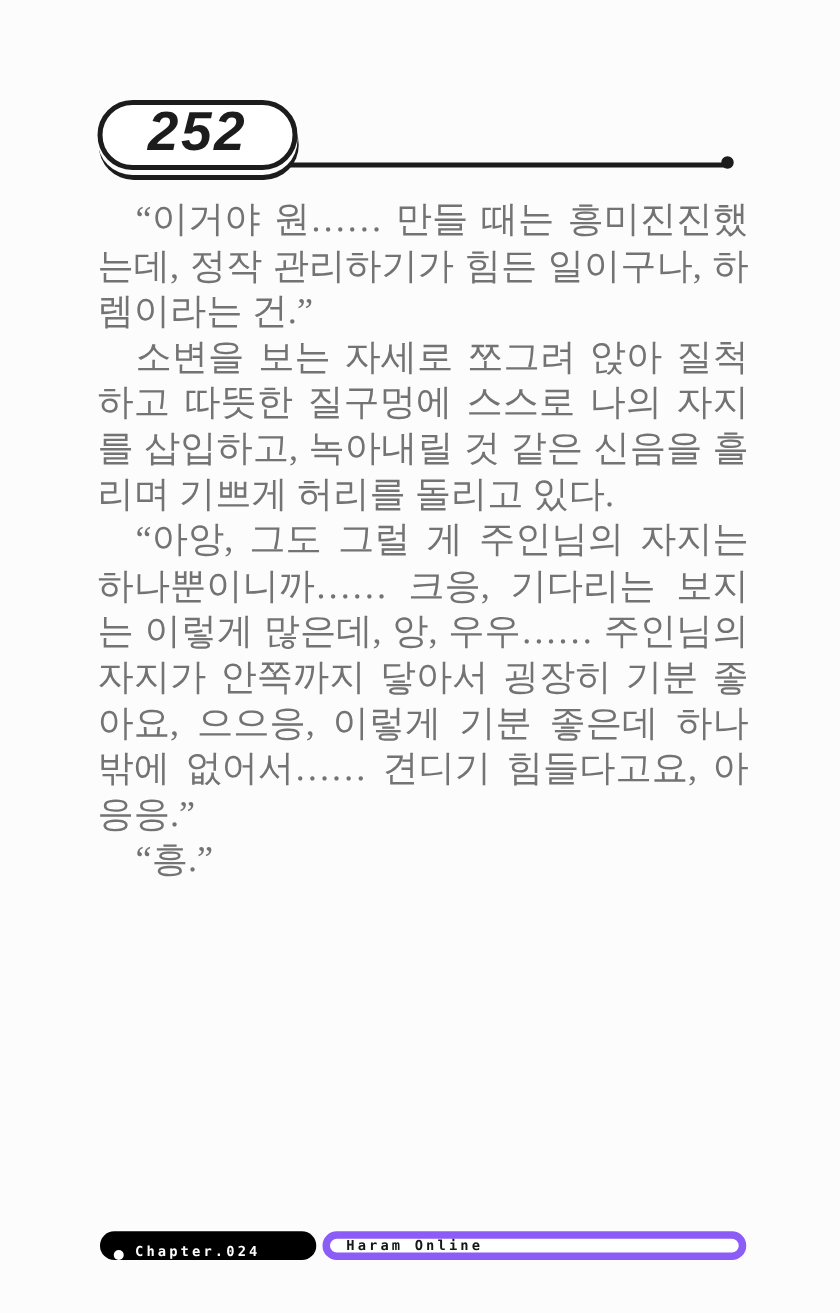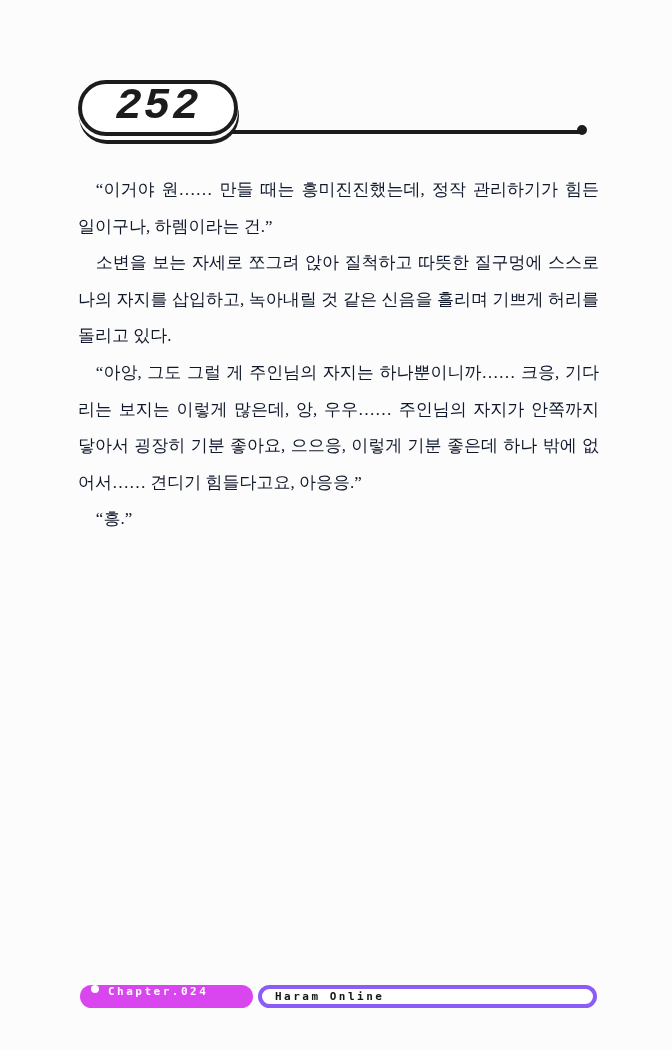--- a/index.html
+++ b/index.html
@@ -49,56 +49,56 @@
     border: 4px solid #1c1c1c;
     border-radius: 28px;
     display: flex;
     align-items: center;
     justify-content: center;
     z-index: 2;
     
     box-shadow: 0 4px 0 0 #fcfcfc, 1px 8px 0 0 #1c1c1c;
   }
   .page-number {
-    font-family: Liberation Mono, monospace;
+    font-family: Liberation Sans, sans-serif;
     font-weight: bold;
     font-style: italic;
     font-size: 44px;
     letter-spacing: 2px;
     color: #1c1c1c;
     transform: translateY(-2px);
   }
 
   
   .body-text {
     position: absolute;
     left: 78px;
-    top: 172px;
+    top: 158px;
     width: 521px;
-    font-size: 17px;
+    font-size: 29px;
     line-height: 36.6px;
     text-align: justify;
     word-break: break-all;
-    color: #0f172a;
+    color: #737373;
   }
   .body-text p {
     text-indent: 1.05em;
   }
 
   
   .chapter-pill {
     position: absolute;
     left: 80px;
     top: 985px;
     width: 173px;
     height: 23px;
-    background: #d946ef;
+    background: #000000;
     border-radius: 12px;
     display: flex;
-    align-items: flex-start;
+    align-items: flex-end;
     padding-left: 11px;
   }
   .chapter-dot {
     width: 8px;
     height: 8px;
     background: #ffffff;
     border-radius: 50%;
     margin-right: 9px;
     flex: 0 0 auto;
   }
@@ -111,21 +111,21 @@
     white-space: nowrap;
     transform: translateY(-0.5px);
   }
   .series-pill {
     position: absolute;
     left: 258px;
     top: 985px;
     width: 339px;
     height: 23px;
     background: #ffffff;
-    border: 4px solid #8b5cf6;
+    border: 6px solid #8b5cf6;
     border-radius: 12px;
     display: flex;
     align-items: center;
     padding-left: 13px;
   }
   .series-label {
     color: #161616;
     font-family: "DejaVu Sans Mono", monospace;
     font-weight: bold;
     font-size: 11px;

